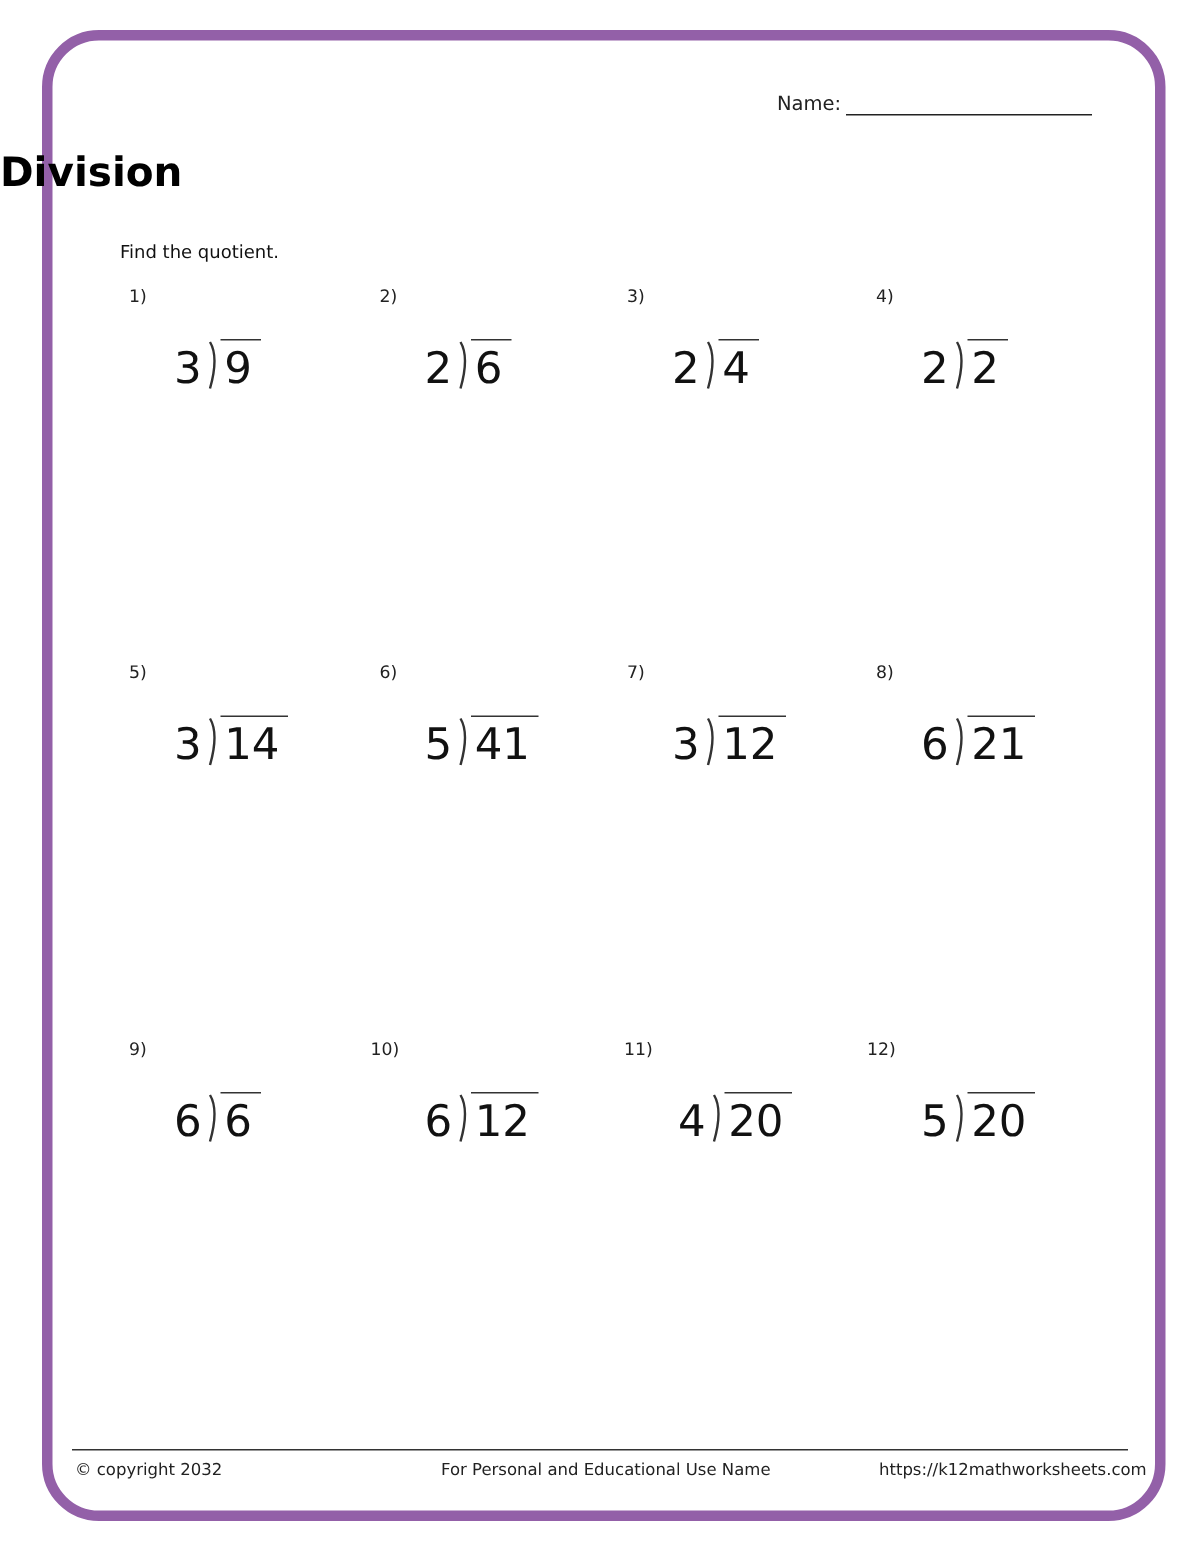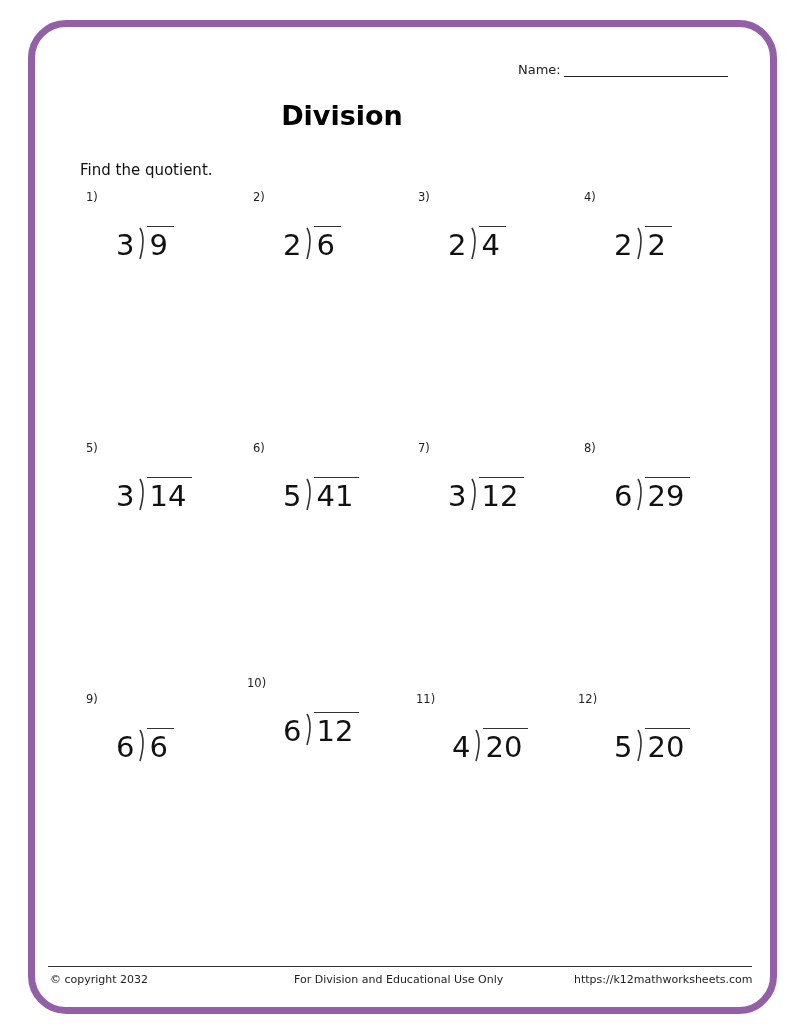--- a/index.html
+++ b/index.html
@@ -3,22 +3,22 @@
   <meta charset="utf-8">
   <style>
     html, body { margin: 0; padding: 0; background: #ffffff; }
     body { width: 800px; height: 1035px; position: relative; overflow: hidden; font-family: "DejaVu Sans", sans-serif; color: #111; }
     .frame {
       position: absolute; left: 28px; top: 20px; width: 735px; height: 980px;
       border: 7px solid #9360a8; border-radius: 38px; box-sizing: content-box;
     }
     .name-line { position: absolute; left: 518px; top: 62px; font-size: 13px; color: #222; display: flex; align-items: flex-start; }
     .name-line .blank { display: inline-block; width: 164px; border-bottom: 1px solid #222; margin-left: 3px; height: 14px; }
-    .title { position: absolute; left: 0; width: 684px; top: 100px; text-align: center; font-size: 27px; font-weight: bold; color: #000; }
-    .instr { position: absolute; left: 80px; top: 161px; font-size: 15px; color: #111; }
+    .title { position: absolute; left: 0; width: 684px; top: 100px; font-size: 27px; font-weight: bold; color: #000; }
+    .instr { position: absolute; left: 80px; top: 161px; font-size: 12px; color: #111; }
     .problem { position: absolute; width: 160px; height: 100px; }
     .pnum { position: absolute; left: 0; top: 0; font-size: 11.5px; color: #222; }
     .div-expr { position: absolute; top: 36px; left: 30px; font-size: 29px; color: #111; display: flex; align-items: flex-end; line-height: 1; }
     .divisor { display: inline-block; margin-right: 3px; }
     .bracket { display: inline-block; width: 10px; height: 34px; position: relative; }
     .bracket svg { position: absolute; left: 0; top: 0; }
     .dividend { display: inline-block; border-top: 1.6px solid #333; padding: 4px 6px 0 2px; margin-top: -1px; }
     .footer-rule { position: absolute; left: 48px; top: 966px; width: 704px; height: 0; border-top: 1.5px solid #333; }
     .footer { position: absolute; top: 973px; font-size: 11px; color: #222; }
   </style>
@@ -123,37 +123,37 @@
 </div>
 <div class="problem" style="left:584px; top:441px;">
   <span class="pnum">8)</span>
   <div class="div-expr">
     <span class="divisor">6</span>
     <span class="bracket">
         <svg width="10" height="34">
           <path d="M3 2 Q9 12 3 33" stroke="#333" stroke-width="1.6" fill="none"></path>
         </svg>
       </span>
-    <span class="dividend">29</span>
+    <span class="dividend">21</span>
   </div>
 </div>
 
 <div class="problem" style="left:86px; top:692px;">
   <span class="pnum">9)</span>
   <div class="div-expr">
     <span class="divisor">6</span>
     <span class="bracket">
         <svg width="10" height="34">
           <path d="M3 2 Q9 12 3 33" stroke="#333" stroke-width="1.6" fill="none"></path>
         </svg>
       </span>
     <span class="dividend">6</span>
   </div>
 </div>
-<div class="problem" style="left:247px; top:676px;text-align:center;">
+<div class="problem" style="left:247px; top:692px;text-align:center;">
   <span class="pnum">10)</span>
   <div class="div-expr" style="left:36px;">
     <span class="divisor">6</span>
     <span class="bracket">
         <svg width="10" height="34">
           <path d="M3 2 Q9 12 3 33" stroke="#333" stroke-width="1.6" fill="none"></path>
         </svg>
       </span>
     <span class="dividend">12</span>
   </div>
@@ -178,14 +178,14 @@
         <svg width="10" height="34">
           <path d="M3 2 Q9 12 3 33" stroke="#333" stroke-width="1.6" fill="none"></path>
         </svg>
       </span>
     <span class="dividend">20</span>
   </div>
 </div>
 
 <div class="footer-rule"></div>
 <div class="footer" style="left:50px;">© copyright 2032</div>
-<div class="footer" style="left:294px;">For Division and Educational Use Only</div>
-<div class="footer" style="left:574px;">https://k12mathworksheets.com</div>
+<div class="footer" style="left:294px;">For Personal and Educational Use Name</div>
+<div class="footer" style="left:586px;">https://k12mathworksheets.com</div>
 
 </body></html>

